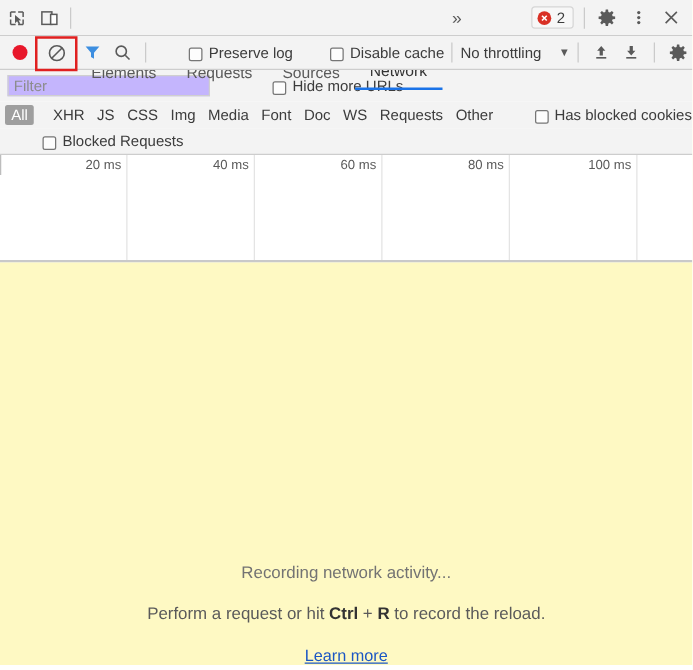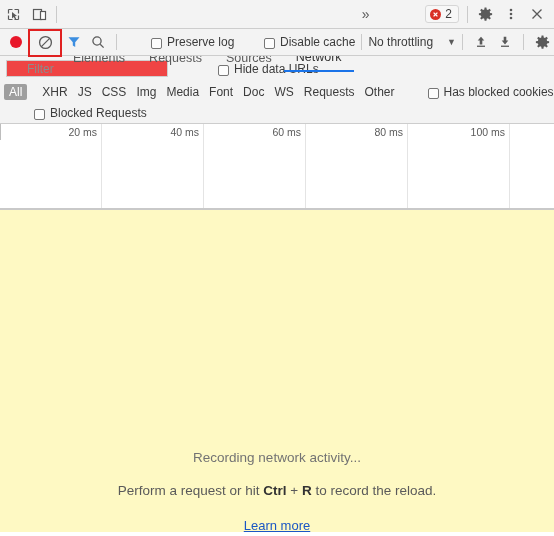--- a/index.html
+++ b/index.html
@@ -202,24 +202,24 @@
     align-items: center;
     height: 25px;
     background: #f3f3f3;
     padding: 0 6px;
     box-sizing: border-box;
   }
   .filter-input {
     width: 162px;
     height: 17px;
     border: 1px solid #cfcfcf;
-    background: #ef4444;
+    background: #c4b5fd;
     font-size: 12px;
     color: #333;
-    padding: 0 20px;
+    padding: 0 4px;
     box-sizing: border-box;
     font-family: "Liberation Sans", sans-serif;
     outline: none;
   }
   .filter-input::placeholder { color: #8c8c8c; }
 
   
   .typerow {
     display: flex;
     align-items: center;
@@ -442,21 +442,21 @@
         <path fill="#5a5a5a" d="M7 0.6h2l0.3 2.1 1.3 0.55 1.7-1.3 1.4 1.4-1.3 1.7 0.55 1.3 2.1 0.3v2l-2.1 0.3-0.55 1.3 1.3 1.7-1.4 1.4-1.7-1.3-1.3 0.55-0.3 2.1h-2l-0.3-2.1-1.3-0.55-1.7 1.3-1.4-1.4 1.3-1.7-0.55-1.3-2.1-0.3v-2l2.1-0.3 0.55-1.3-1.3-1.7 1.4-1.4 1.7 1.3 1.3-0.55z"></path>
       </svg>
     </div>
   </div>
 
   <div class="filterrow">
     <input class="filter-input" type="text" placeholder="Filter" style="">
     <span style="width:22px"></span>
     <label class="chk-label">
       <span class="cbox"></span>
-      <span>Hide data URLs</span>
+      <span>Hide more URLs</span>
     </label>
   </div>
 
   <div class="typerow">
     <span class="type-pill sel">All</span>
     <span class="type-sep"></span>
     <span class="type-item">XHR</span>
     <span class="type-item">JS</span>
     <span class="type-item">CSS</span>
     <span class="type-item">Img</span>

